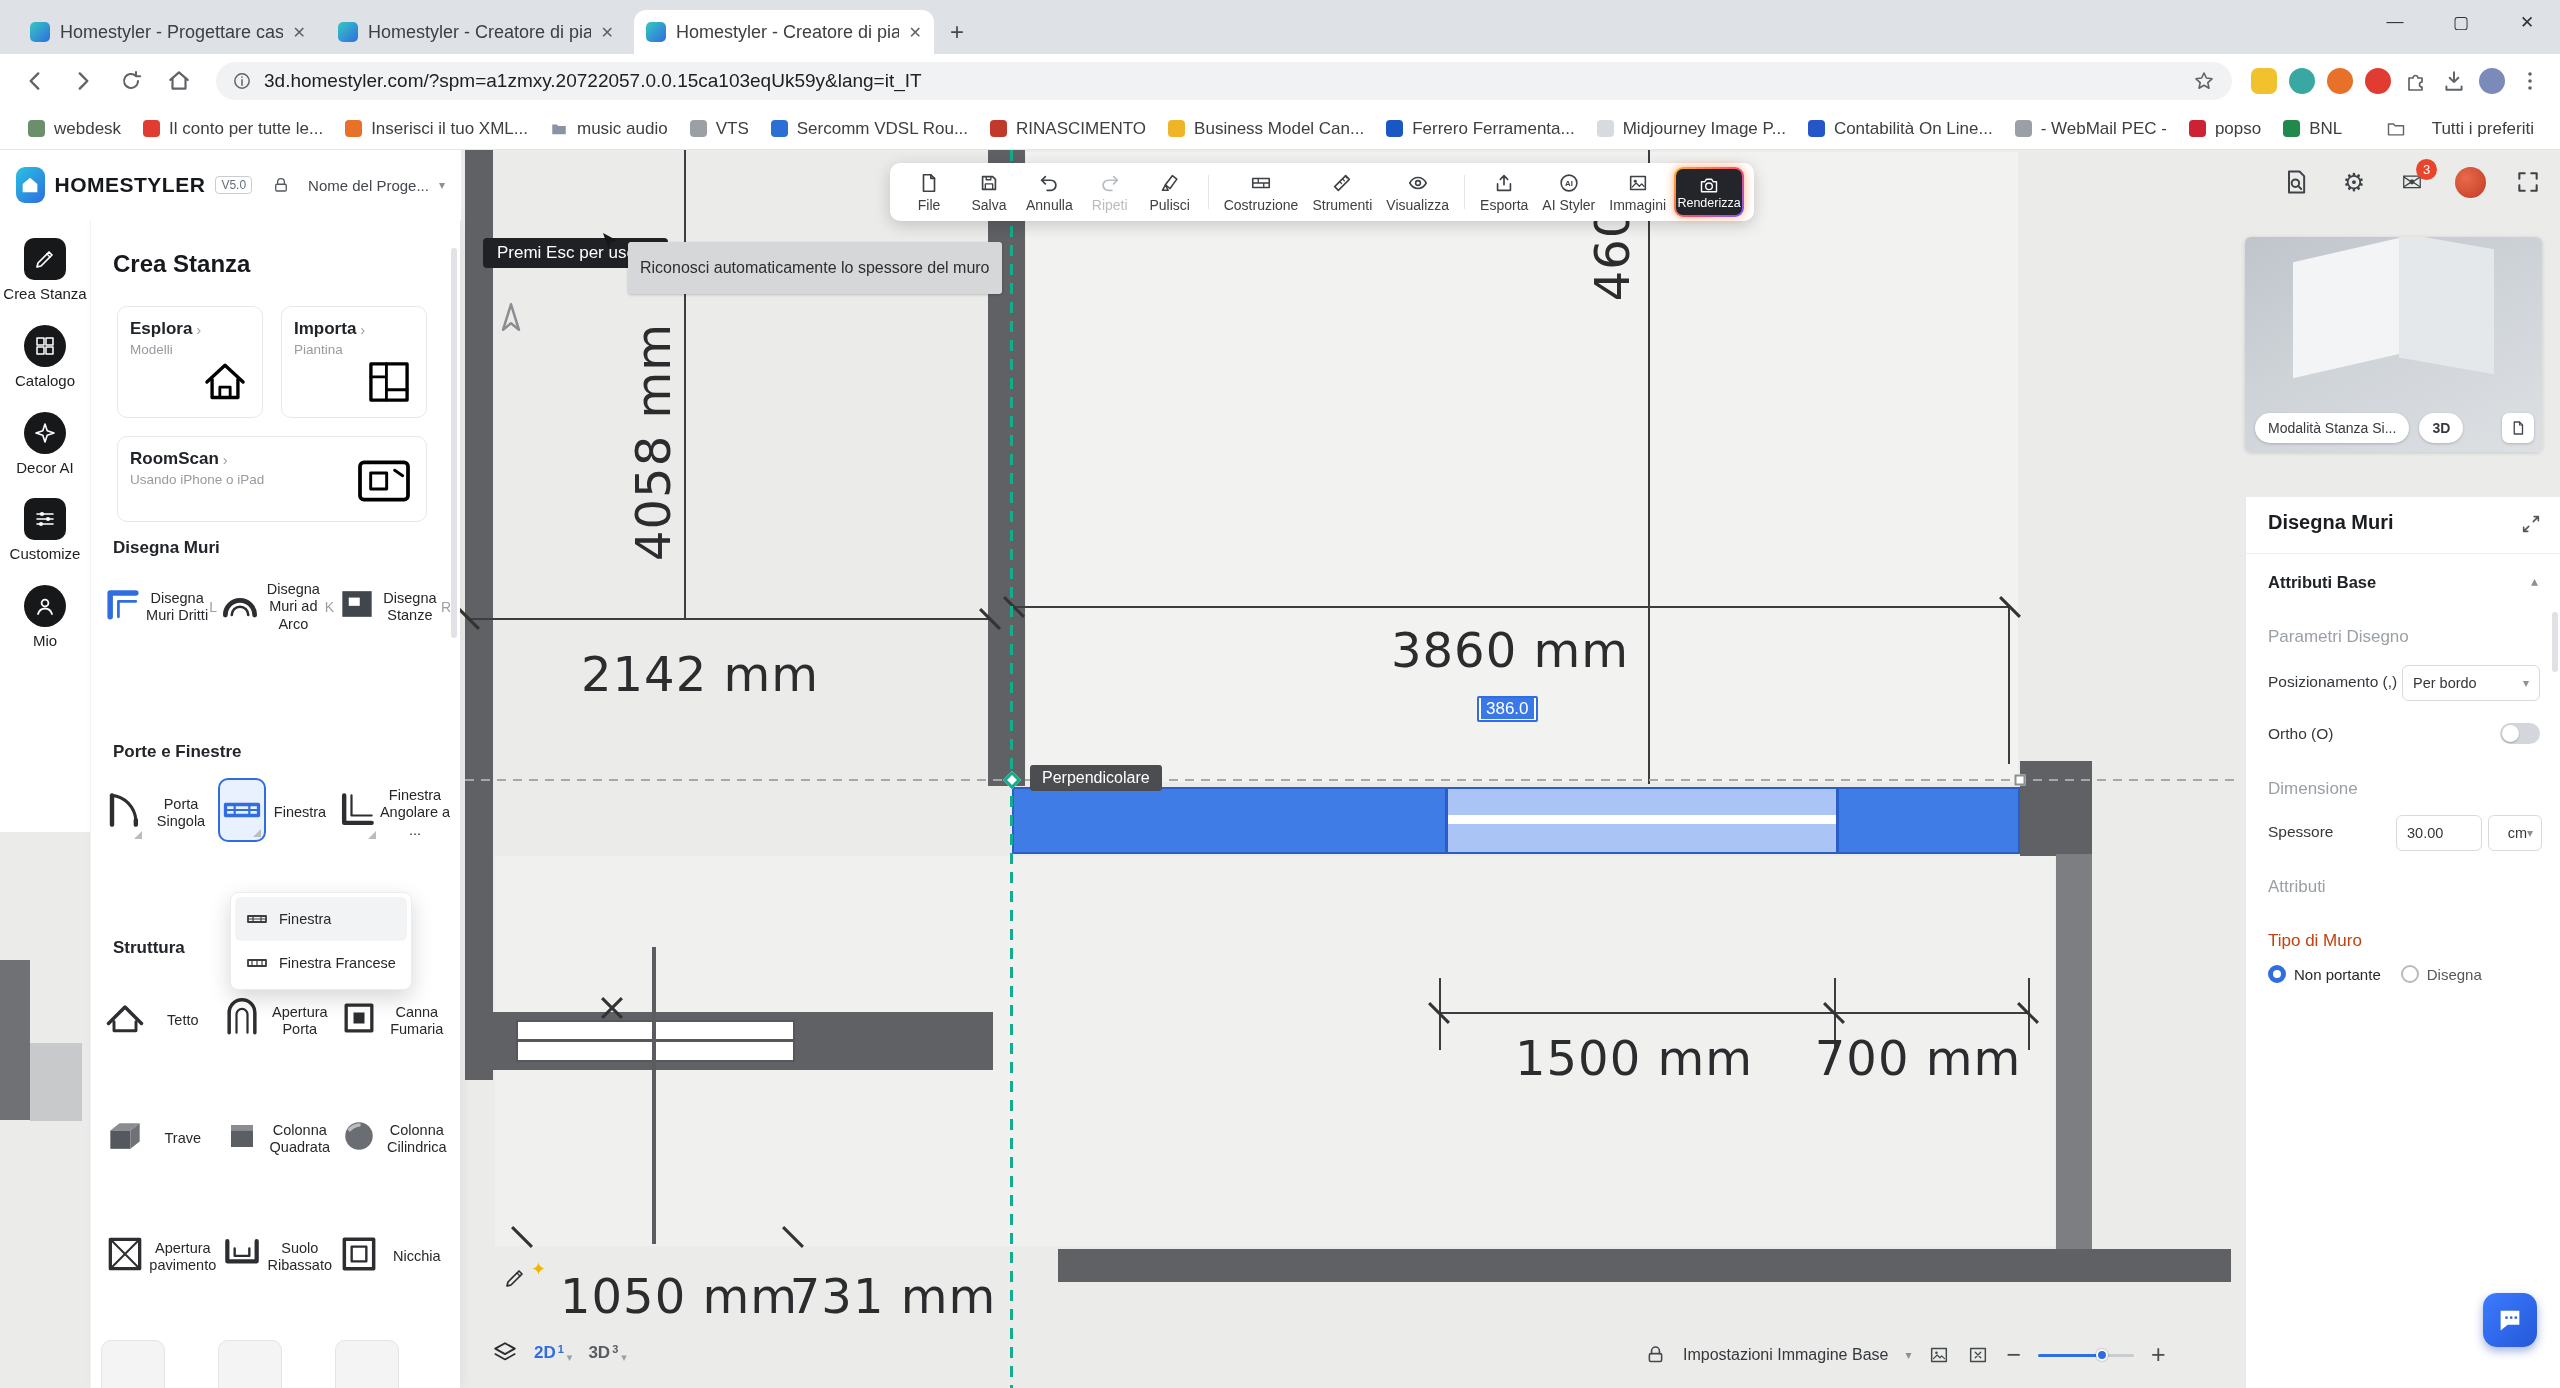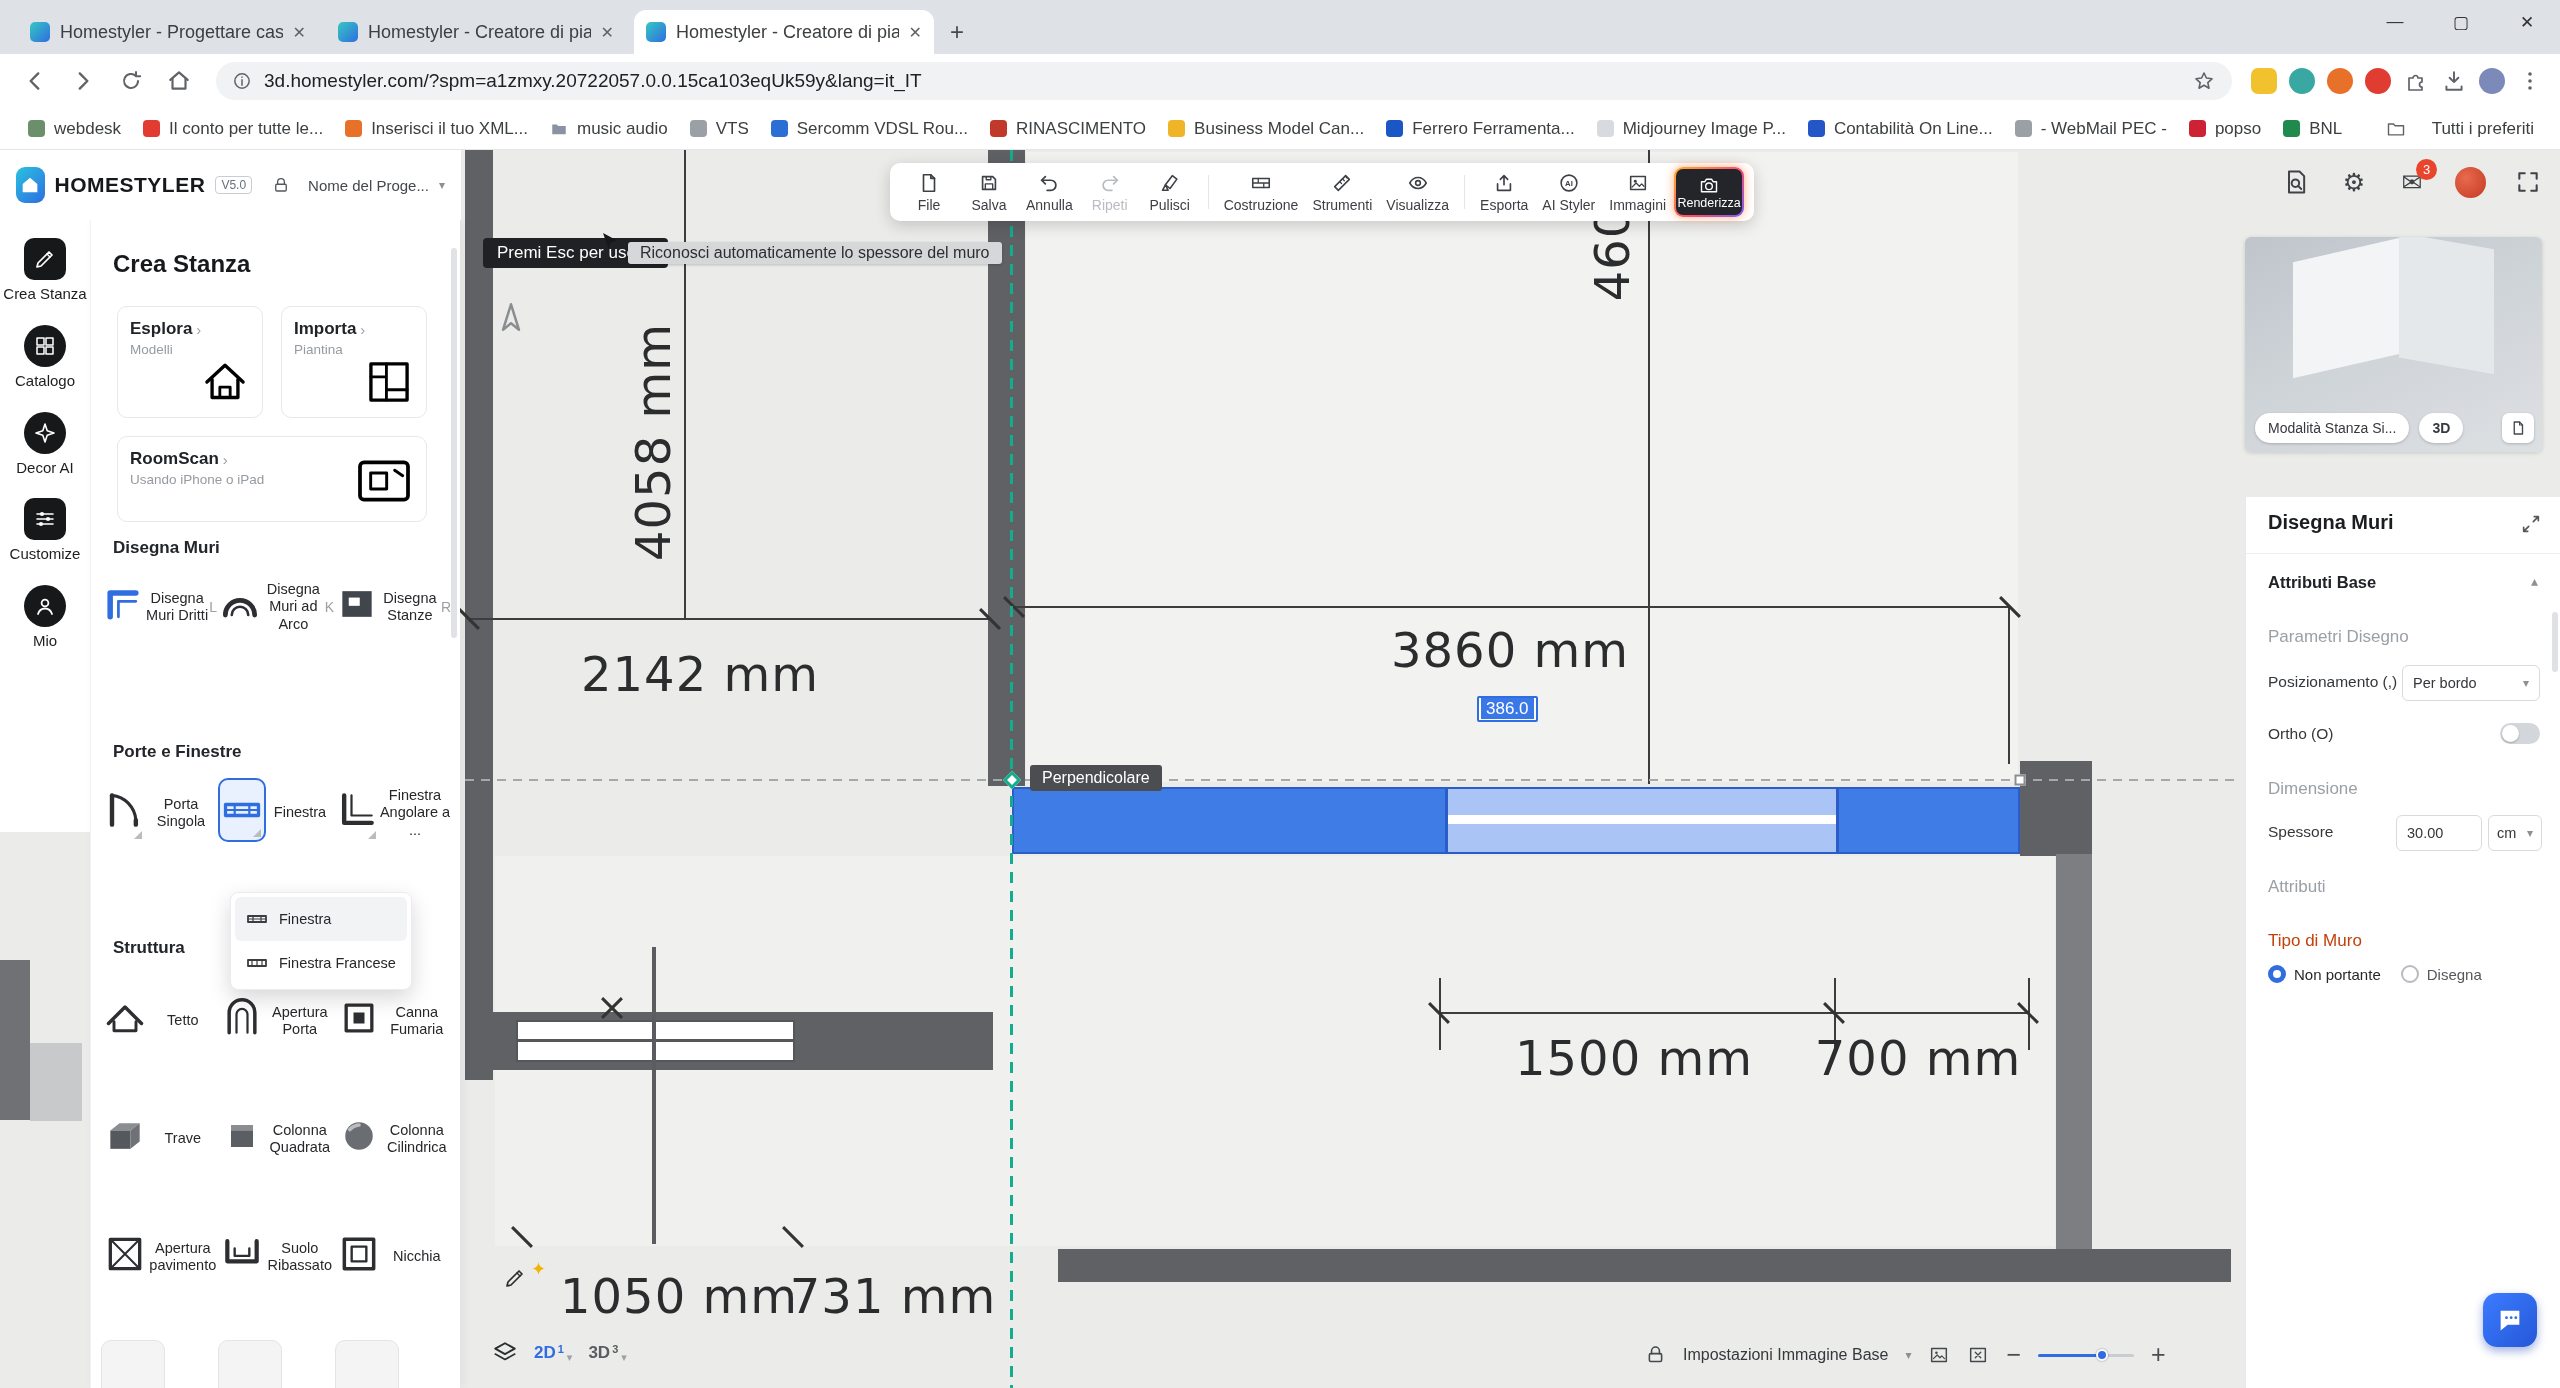--- a/index.html
+++ b/index.html
@@ -38,21 +38,21 @@
   #plan { position:absolute; inset:0; }
   .wall { position:absolute; background:#5f6165; }
   .dim { position:absolute; transform:translate(-50%,-50%); font-size:48px; color:#2b2c2e; white-space:nowrap; font-family:"DejaVu Sans",sans-serif; letter-spacing:1px; }
   .dim.vert { transform:translate(-50%,-50%) rotate(-90deg); }
   .dimline { position:absolute; background:#3c3d3f; }
   .tick { position:absolute; width:28px; height:3px; background:#333; transform:translate(-50%,-50%) rotate(45deg); }
   .tick.r { transform:translate(-50%,-50%) rotate(-45deg); }
   .dash-v { position:absolute; width:3px; background-image:repeating-linear-gradient(to bottom,#14ac8e 0 11px,transparent 11px 19px); }
   .dash-h { position:absolute; height:2px; background-image:repeating-linear-gradient(to right,#a6a9ac 0 9px,transparent 9px 16px); }
   .hint-dark { position:absolute; background:#202124; color:#fff; font-size:17px; padding:5px 14px; border-radius:4px; white-space:nowrap; }
-  .hint-gray { position:absolute; background:#d6d7d8; color:#2c2e31; font-size:16px; padding:2px 12px; border-radius:3px; white-space:nowrap; box-shadow:0 1px 3px rgba(0,0,0,.2); }
+  .hint-gray { position:absolute; background:#d6d7d8; color:#2c2e31; font-size:16px; padding:17px 12px; border-radius:3px; white-space:nowrap; box-shadow:0 1px 3px rgba(0,0,0,.2); }
   .snap-tip { position:absolute; background:#4b4d50; color:#fff; font-size:16px; padding:4px 12px; border-radius:3px; white-space:nowrap; }
   .len-input { position:absolute; background:#fff; border:2px solid #2f6de0; border-radius:2px; padding:1px 2px; font-size:17px; }
   .len-input span { background:#3b78e7; color:#fff; padding:1px 5px; }
 
   
   #toolbar { position:absolute; left:890px; top:13px; height:58px; background:#fff; border-radius:10px; box-shadow:0 4px 16px rgba(0,0,0,.18); display:flex; align-items:center; padding:4px 10px; gap:2px; z-index:6; }
   .tb-btn { min-width:58px; padding:0 6px; display:flex; flex-direction:column; align-items:center; gap:3px; color:#3d4044; font-size:14px; white-space:nowrap; }
   .tb-btn.disabled { color:#b9bcc0; }
   .tb-sep { width:1px; height:34px; background:#e4e6e8; margin:0 7px; }
   .tb-render { width:70px; height:50px; border-radius:9px; border:2px solid transparent; background:linear-gradient(#23252b,#23252b) padding-box,linear-gradient(135deg,#ffb02e,#ff4d6b 55%,#7a5cff) border-box; display:flex; flex-direction:column; align-items:center; justify-content:center; gap:1px; color:#fff; font-size:12.5px; box-shadow:0 0 10px rgba(255,130,60,.65); }
@@ -109,21 +109,21 @@
   #inspector { position:absolute; left:2245px; top:347px; width:315px; height:891px; background:#fff; border-left:1px solid #e7e8ea; z-index:5; font-size:16px; color:#2d3034; }
   #insp-title { position:absolute; left:22px; top:14px; font-size:20px; font-weight:700; color:#1b1d20; }
   #insp-divider { position:absolute; left:0; top:56px; width:100%; height:1px; background:#eceef0; }
   .insp-sec { position:absolute; left:22px; font-weight:700; font-size:16.5px; color:#202327; }
   .insp-gray { position:absolute; left:22px; font-size:17px; color:#9aa0a6; }
   .insp-label { position:absolute; left:22px; font-size:15.5px; color:#34373b; }
   .select { position:absolute; right:20px; width:138px; height:36px; border:1px solid #d8dadd; border-radius:6px; display:flex; align-items:center; justify-content:space-between; padding:0 10px; font-size:14.5px; color:#34373b; background:#fff; }
   .toggle { position:absolute; right:20px; width:40px; height:21px; border-radius:11px; background:#d3d6da; }
   .toggle::after { content:""; position:absolute; left:2px; top:2px; width:17px; height:17px; border-radius:50%; background:#fff; box-shadow:0 1px 2px rgba(0,0,0,.25); }
   .num-input { position:absolute; left:150px; width:86px; height:36px; border:1px solid #d8dadd; border-radius:6px; display:flex; align-items:center; padding:0 10px; font-size:14.5px; color:#34373b; }
-  .unit-box { position:absolute; left:242px; width:54px; height:36px; border:1px solid #d8dadd; border-radius:6px; display:flex; align-items:center; justify-content:space-between; padding:0 8px; font-size:14.5px; color:#34373b; }
+  .unit-box { position:absolute; left:242px; width:54px; height:36px; border:1px solid #d8dadd; border-radius:6px; display:flex; align-items:center; justify-content:flex-end; padding:0 8px; font-size:14.5px; color:#34373b; }
   .radio-row { position:absolute; left:22px; display:flex; gap:20px; align-items:center; }
   .radio { display:flex; align-items:center; gap:8px; font-size:15px; color:#54585c; }
   .rdot { width:18px; height:18px; border-radius:50%; border:2px solid #b7bbbf; background:#fff; }
   .radio.sel .rdot { border:5.5px solid #2f6de0; }
   .radio.sel { color:#26282b; }
   #insp-scroll { position:absolute; right:2px; top:115px; width:6px; height:60px; background:#dfe1e4; border-radius:3px; }
 
   
   #bb-left { position:absolute; left:492px; top:1190px; display:flex; align-items:center; gap:16px; z-index:3; }
   .bb-view { font-size:17px; font-weight:700; color:#595d61; display:flex; align-items:flex-start; }

